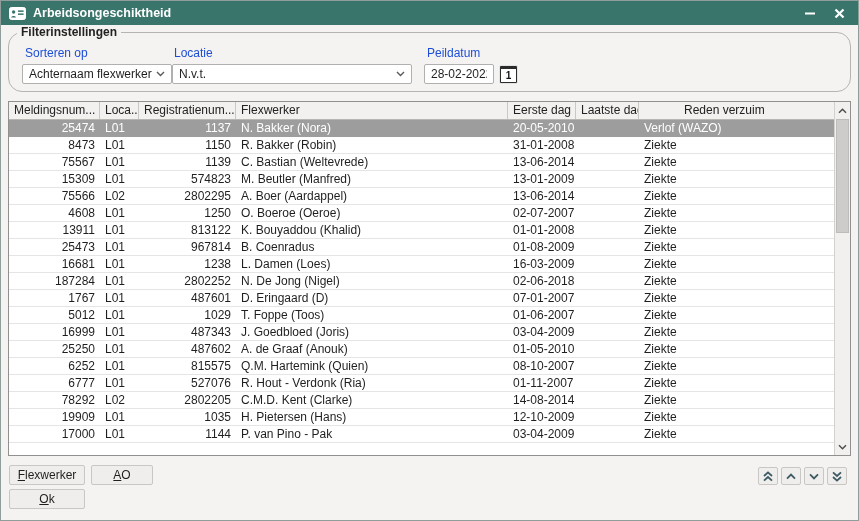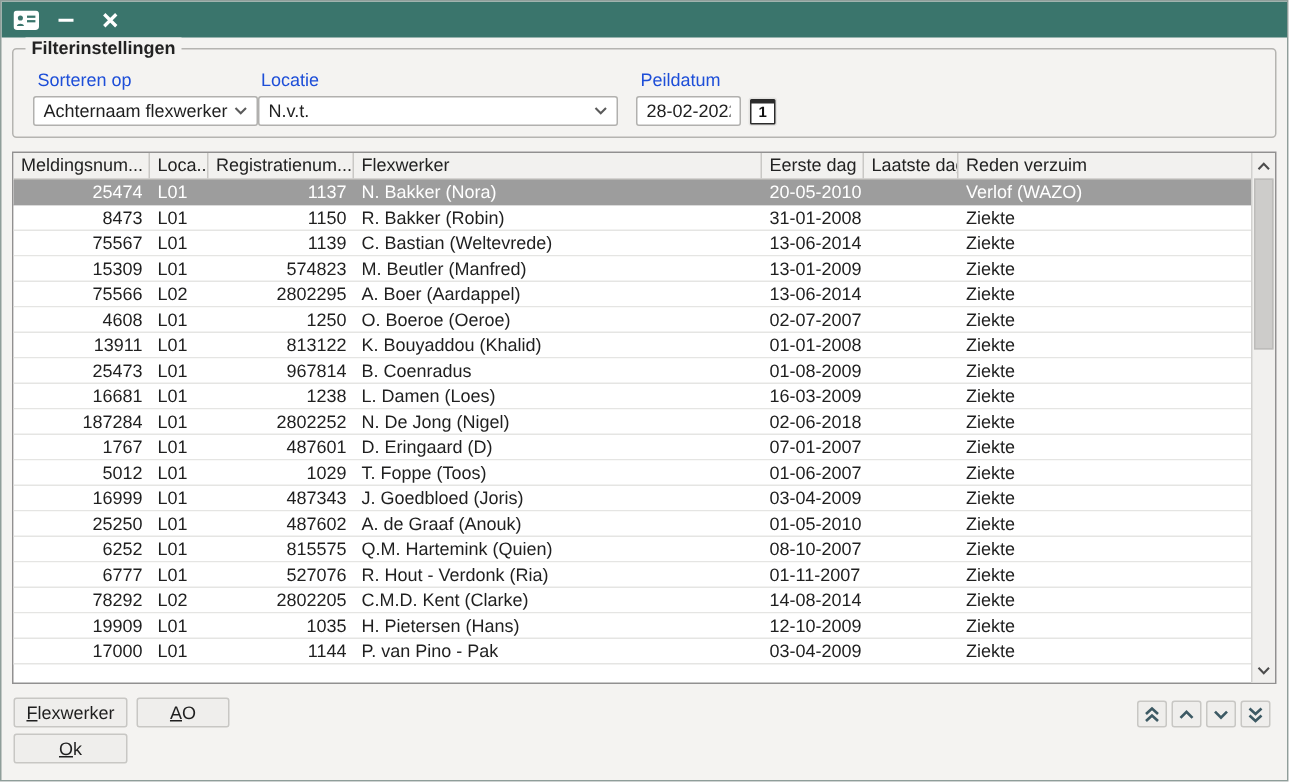--- a/index.html
+++ b/index.html
@@ -21,21 +21,21 @@
   .win-icon { width:17px; height:13px; flex:0 0 auto; }
   .tb-btn {
     width:22px; height:20px; display:flex; align-items:center; justify-content:center;
     color:#fff; font-weight:bold; cursor:default; flex:0 0 auto;
   }
   .tb-btn svg { display:block; }
 
   
   .fieldset {
     position:absolute; left:7px; right:7px; top:31px; height:60px;
-    border:1px solid #b5b4b1; border-radius:3px; background:transparent;
+    border:1px solid #b5b4b1; border-radius:14px; background:transparent;
   }
   .legend {
     position:absolute; top:-8px; left:8px; background:#f4f3f1; padding:0 4px;
     font-weight:bold; color:#222;
   }
   .flabel { position:absolute; top:13px; color:#1d4ed8; }
   .control {
     position:absolute; top:31px; height:20px; background:#fff;
     border:1px solid #b1b0ae; border-radius:2px;
     display:flex; align-items:center; padding:0 6px; color:#1f1f1f;
@@ -58,21 +58,21 @@
   }
   .grid { position:absolute; left:0; top:0; right:16px; bottom:0; overflow:hidden; }
   .hrow {
     display:grid; grid-template-columns:var(--cols); height:18px;
     background:#f2f1ef; border-bottom:1px solid #b7b6b3;
   }
   .hcell {
     padding:0 5px; line-height:17px; white-space:nowrap; overflow:hidden;
     border-right:1px solid #c9c8c5; color:#222; cursor:default;
   }
-  .hcell:last-child { border-right:none; }
+  .hcell:last-child { border-right:none;margin-left:40px; }
   .trow {
     display:grid; grid-template-columns:var(--cols); height:17px;
     background:#fff; border-bottom:1px solid #e5e5e3; cursor:default;
   }
   .trow.selected { background:var(--selected-bg,#9d9d9d); color:#fff; border-bottom-color:var(--selected-bg,#9d9d9d); }
   .cell { padding:0 5px; line-height:16px; white-space:nowrap; overflow:hidden; }
   .al-right { text-align:right; }
 
   
   .vscroll {
@@ -103,20 +103,21 @@
 <div class="window" style="--cols: 91px 39px 97px 272px 68px 63px 1fr; --titlebar: #3a756c; --selected-bg: #9d9d9d;">
 
   <div class="titlebar">
     <svg class="win-icon" viewBox="0 0 17 13">
       <rect x="0.5" y="0.5" width="16" height="12" rx="2" fill="#ffffff" stroke="#ffffff"></rect>
       <circle cx="4.6" cy="5" r="1.7" fill="#3a756c"></circle>
       <path d="M2.2 10.4 C2.6 8.4 6.6 8.4 7 10.4 Z" fill="#3a756c"></path>
       <rect x="9" y="3.4" width="5.6" height="1.5" fill="#3a756c"></rect>
       <rect x="9" y="6.4" width="5.6" height="1.5" fill="#3a756c"></rect>
     </svg>
+    <span class="title">Arbeidsongeschiktheid</span>
     <span class="tb-btn">
       <svg width="12" height="12" viewBox="0 0 12 12">
           <line x1="1" y1="6.5" x2="11" y2="6.5" stroke="#fff" stroke-width="2"></line>
         </svg>
     </span>
     <span class="tb-btn">
       <svg width="11" height="11" viewBox="0 0 11 11">
           <path d="M1.5 1.5 L9.5 9.5 M9.5 1.5 L1.5 9.5" stroke="#fff" stroke-width="2.2"></path>
         </svg>
     </span>

